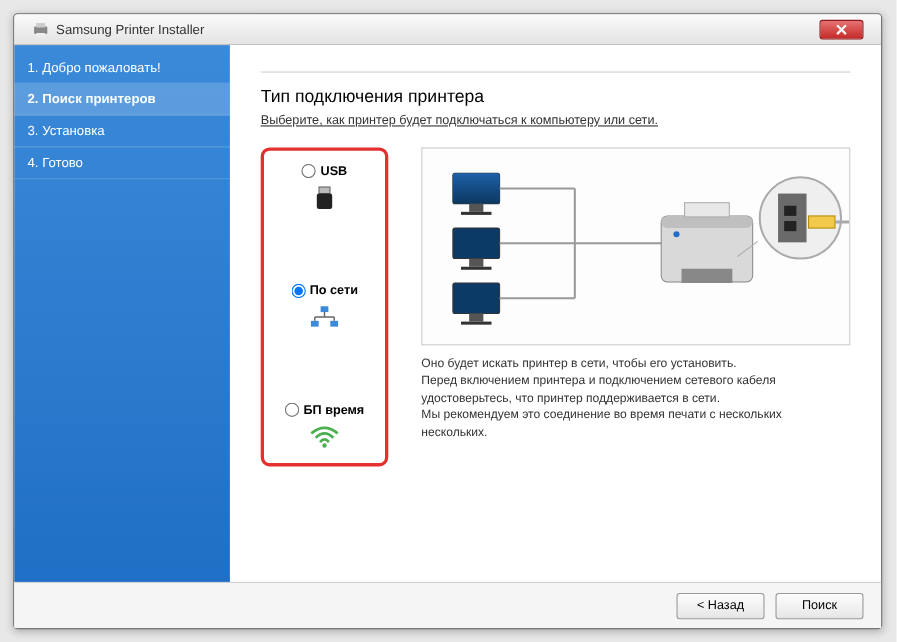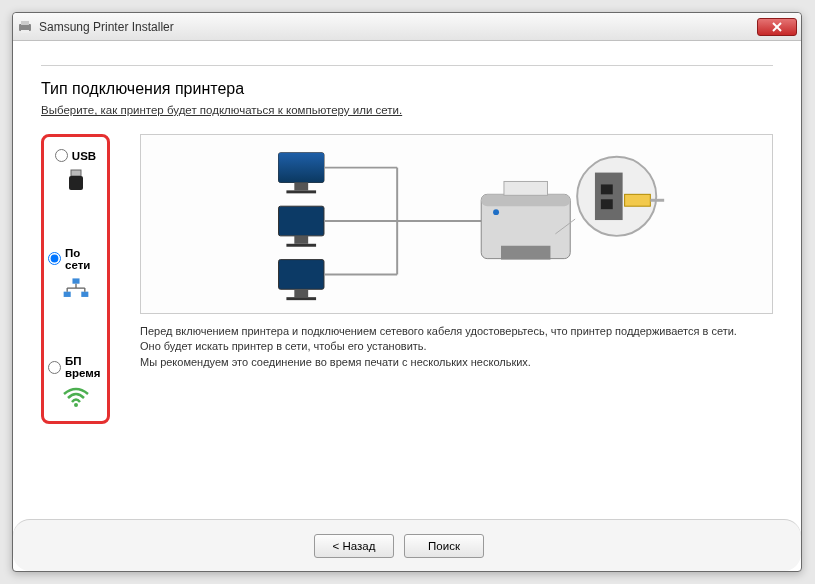--- a/index.html
+++ b/index.html
@@ -20,21 +20,21 @@
     box-shadow: 0 2px 8px rgba(0,0,0,0.25);
     display: flex;
     flex-direction: column;
   }
   .titlebar {
     height: 28px;
     background: linear-gradient(#fafafa, #e4e4e4);
     border-bottom: 1px solid #c0c0c0;
     display: flex;
     align-items: center;
-    padding: 0 4px;
+    padding: 0 16px;
     border-radius: 4px 4px 0 0;
   }
   .titlebar .app-icon {
     width: 16px; height: 16px; margin-right: 6px;
     display: inline-flex; align-items: center; justify-content: center;
   }
   .titlebar .title-text { font-size: 12px; color: #333; flex: 1; }
   .titlebar .close-btn {
     width: 40px; height: 18px;
     background: linear-gradient(#e57373,#c62828);
@@ -84,21 +84,21 @@
     font-size: 11.5px;
     color: #333;
     margin-bottom: 18px;
     text-decoration: underline;
   }
   .content-row {
     display: flex;
     gap: 30px;
   }
   .conn-options {
-    width: 69px;
+    width: 116px;
     height: 290px;
     border: 3px solid #e53030;
     border-radius: 8px;
     padding: 8px 4px;
     display: flex;
     flex-direction: column;
     justify-content: space-between;
   }
   .opt {
     display: flex;
@@ -123,29 +123,28 @@
     position: relative;
     overflow:hidden;
   }
   .info-text {
     font-size: 11px;
     color: #333;
     margin-top: 10px;
     line-height: 1.4;
   }
   .footer {
-    height: 52px;
+    height: 42px;
     border-top: 1px solid #d0d0d0;
     display: flex;
     align-items: center;
-    justify-content: center;
+    justify-content: flex-end;
     padding-right: 16px;
     gap: 10px;
     background: #f5f5f5;
-    border-radius: 17px;
   }
   .btn {
     min-width: 80px;
     height: 24px;
     font-size: 11.5px;
     background: linear-gradient(#fdfdfd,#e6e6e6);
     border: 1px solid #999;
     border-radius: 3px;
     cursor: pointer;
     padding: 0 10px;
@@ -174,20 +173,26 @@
     <span class="title-text">Samsung Printer Installer</span>
     <div class="close-btn">
       <svg width="10" height="10" viewBox="0 0 10 10">
         <line x1="1" y1="1" x2="9" y2="9" stroke="#fff" stroke-width="2"></line>
         <line x1="9" y1="1" x2="1" y2="9" stroke="#fff" stroke-width="2"></line>
       </svg>
     </div>
   </div>
 
   <div class="body">
+    <div class="sidebar">
+      <div class="step">1. Добро пожаловать!</div>
+      <div class="step active">2. Поиск принтеров</div>
+      <div class="step">3. Установка</div>
+      <div class="step">4. Готово</div>
+    </div>
 
     <div class="main">
       <hr class="hr">
       <div class="page-title">Тип подключения принтера</div>
       <div class="page-desc">Выберите, как принтер будет подключаться к компьютеру или сети.</div>
 
       <div class="content-row">
 
         <div class="conn-options">
 
@@ -286,22 +291,22 @@
               </g>
               <defs>
                 <linearGradient id="grad1" x1="0" y1="0" x2="0" y2="1">
                   <stop offset="0" stop-color="#1e5fa8"></stop>
                     <stop offset="1" stop-color="#0b3860"></stop>
                 </linearGradient>
               </defs>
             </svg>
           </div>
           <div class="info-text">
+            <div>Оно будет искать принтер в сети, чтобы его установить.</div>
             <div>Перед включением принтера и подключением сетевого кабеля удостоверьтесь, что принтер поддерживается в сети.</div>
-            <div>Оно будет искать принтер в сети, чтобы его установить.</div>
             <div>Мы рекомендуем это соединение во время печати с нескольких нескольких.</div>
           </div>
         </div>
 
       </div>
     </div>
   </div>
 
   <div class="footer">
     <button class="btn">&lt; Назад</button>

